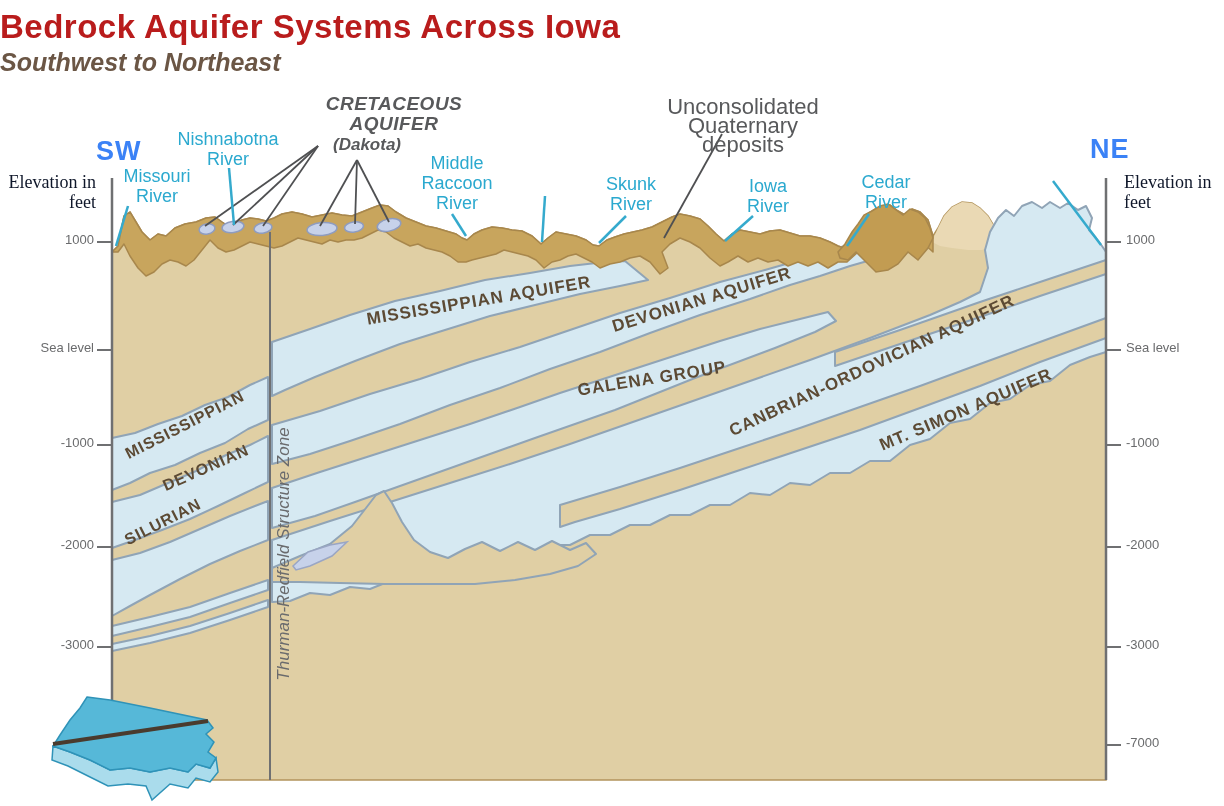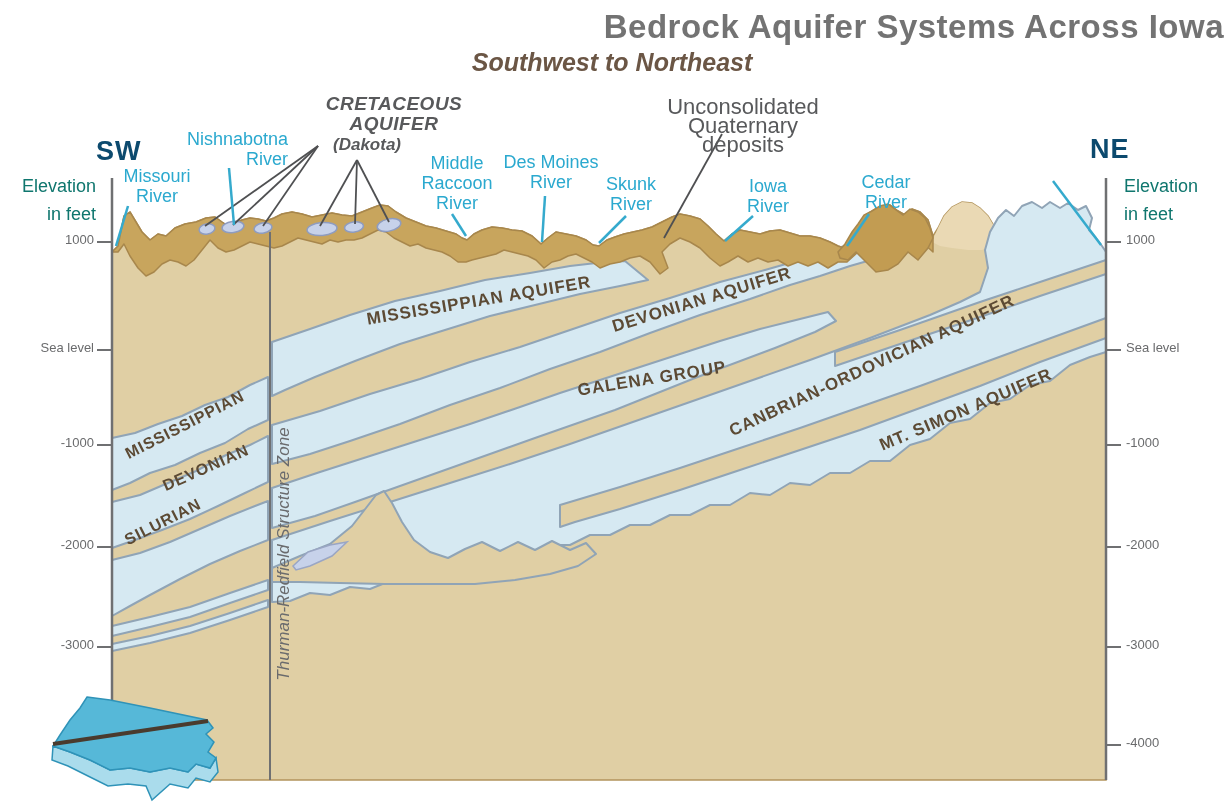--- a/index.html
+++ b/index.html
@@ -1,23 +1,23 @@
 <!DOCTYPE html>
 <html><head>
 <meta charset="utf-8">
 <style>
   html,body{margin:0;padding:0;background:#ffffff;}
   .stage{position:relative;width:1224px;height:806px;background:#ffffff;overflow:hidden;
          font-family:"Liberation Sans", sans-serif;}
   .art{position:absolute;left:0;top:0;}
   .lbl{position:absolute;white-space:normal;}
-  .title{width:1224px;text-align:right;font-size:33px;font-weight:bold;color:#737373;letter-spacing:.5px;}
-  .subtitle{width:1224px;text-align:center;font-size:25px;font-weight:bold;font-style:italic;color:#6b5645;}
-  .compass{font-size:27px;font-weight:bold;color:#0c4a6e;letter-spacing:1px;}
-  .axcap{font-size:18px;color:#0f766e;line-height:28px;}
+  .title{width:1224px;text-align:left;font-size:33px;font-weight:bold;color:#b91c1c;letter-spacing:.5px;}
+  .subtitle{width:1224px;font-size:25px;font-weight:bold;font-style:italic;color:#6b5645;}
+  .compass{font-size:27px;font-weight:bold;color:#3b82f6;letter-spacing:1px;}
+  .axcap{font-size:18px;color:#0f172a;line-height:20px;font-family:Liberation Serif, serif;}
   .tick{font-size:13px;color:#6a6b6d;}
   .r{text-align:right;}
   .river{font-size:18px;line-height:20px;color:#2ba9cf;text-align:center;}
   .gray{color:#58595b;text-align:center;}
   .cret{font-size:19px;font-style:italic;font-weight:600;line-height:20px;letter-spacing:.5px;margin-left:27px;}
   .cretsub{font-size:17px;font-style:italic;font-weight:600;text-align:center;}
   .quat{font-size:22px;line-height:19px;}
   .zone{font-size:17px;font-style:italic;color:#6a6b6d;transform:rotate(-90deg);transform-origin:0 0;
         width:292px;text-align:center;}
   .geol{color:#5c4a34;font-weight:bold;letter-spacing:1px;text-align:center;font-size:17px;}
@@ -130,26 +130,25 @@
   <div class="lbl tick r" style="left:14px;top:340px;width:80px;">Sea level</div>
   <div class="lbl tick r" style="left:14px;top:435px;width:80px;">-1000</div>
   <div class="lbl tick r" style="left:14px;top:537px;width:80px;">-2000</div>
   <div class="lbl tick r" style="left:14px;top:637px;width:80px;">-3000</div>
 
   <div class="lbl tick" style="left:1126px;top:232px;">1000</div>
   <div class="lbl tick" style="left:1126px;top:340px;">Sea level</div>
   <div class="lbl tick" style="left:1126px;top:435px;">-1000</div>
   <div class="lbl tick" style="left:1126px;top:537px;">-2000</div>
   <div class="lbl tick" style="left:1126px;top:637px;">-3000</div>
-  <div class="lbl tick" style="left:1126px;top:735px;">-4000</div>
+  <div class="lbl tick" style="left:1126px;top:735px;">-7000</div>
 
   <div class="lbl river" style="left:107px;top:166px;width:100px;">Missouri River</div>
-  <div class="lbl river" style="left:168px;top:129px;width:120px;text-align:right;">Nishnabotna River</div>
+  <div class="lbl river" style="left:168px;top:129px;width:120px;">Nishnabotna River</div>
   <div class="lbl river" style="left:412px;top:153px;width:90px;">Middle Raccoon River</div>
-  <div class="lbl river" style="left:496px;top:152px;width:110px;">Des Moines River</div>
   <div class="lbl river" style="left:591px;top:174px;width:80px;">Skunk River</div>
   <div class="lbl river" style="left:728px;top:176px;width:80px;text-align:center;">Iowa River</div>
   <div class="lbl river" style="left:846px;top:172px;width:80px;">Cedar River</div>
 
   <div class="lbl gray cret" style="left:292px;top:94px;width:150px;">CRETACEOUS AQUIFER</div>
   <div class="lbl gray cretsub" style="left:292px;top:135px;width:150px;">(Dakota)</div>
   <div class="lbl gray quat" style="left:658px;top:97px;width:170px;">Unconsolidated Quaternary deposits</div>
   <div class="lbl zone" style="left:274px;top:700px;">Thurman-Redfield Structure Zone</div>
 
   <div class="lbl geol" style="left:359px;top:291px;width:240px;transform:rotate(-9.5deg);">MISSISSIPPIAN AQUIFER</div>

